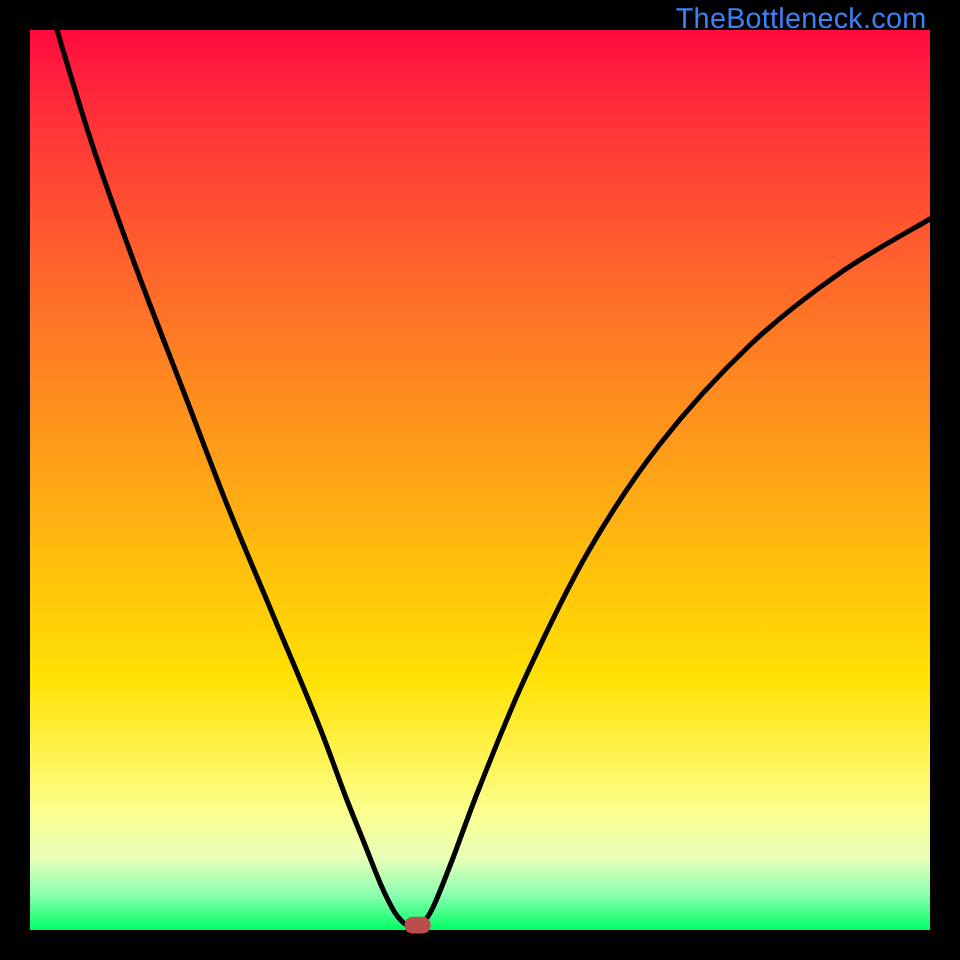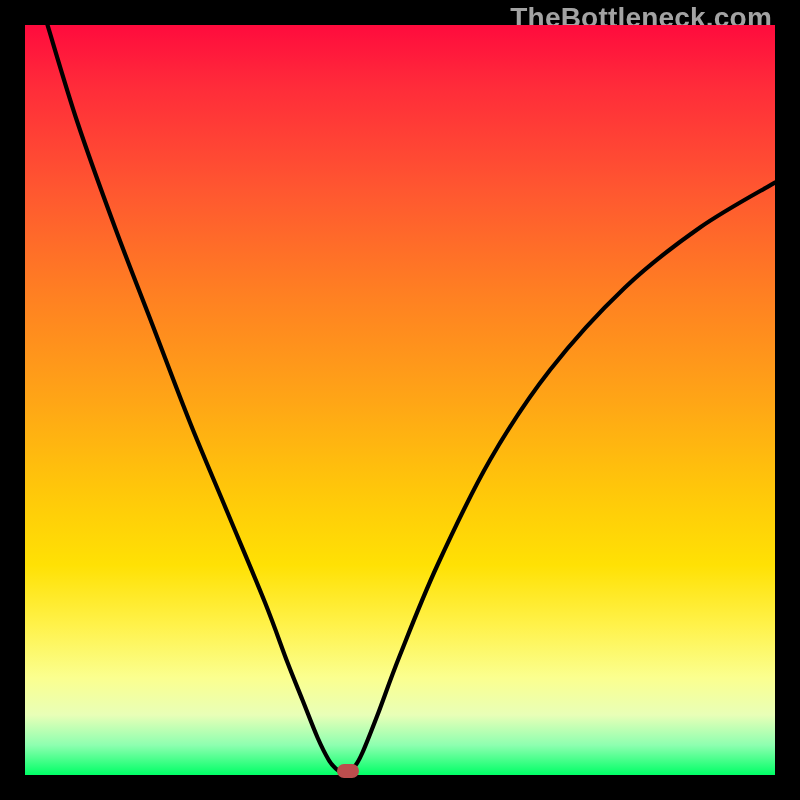--- a/index.html
+++ b/index.html
@@ -29,23 +29,23 @@
       #e8ffb7 92%,
       #8effb0 96%,
       #00ff66 100%
     );
   }
   .watermark {
     position: absolute;
     top: 2px;
     right: 28px;
     font-family: Arial, Helvetica, sans-serif;
-    font-size: 28px;
-    font-weight: 700;
-    color: #a3a3a3;
+    font-size: 24px;
+    font-weight: 400;
+    color: #3b82f6;
     letter-spacing: 0.2px;
   }
   .curve {
     position: absolute;
     left: 0;
     top: 0;
     width: 750px;
     height: 750px;
     pointer-events: none;
   }

